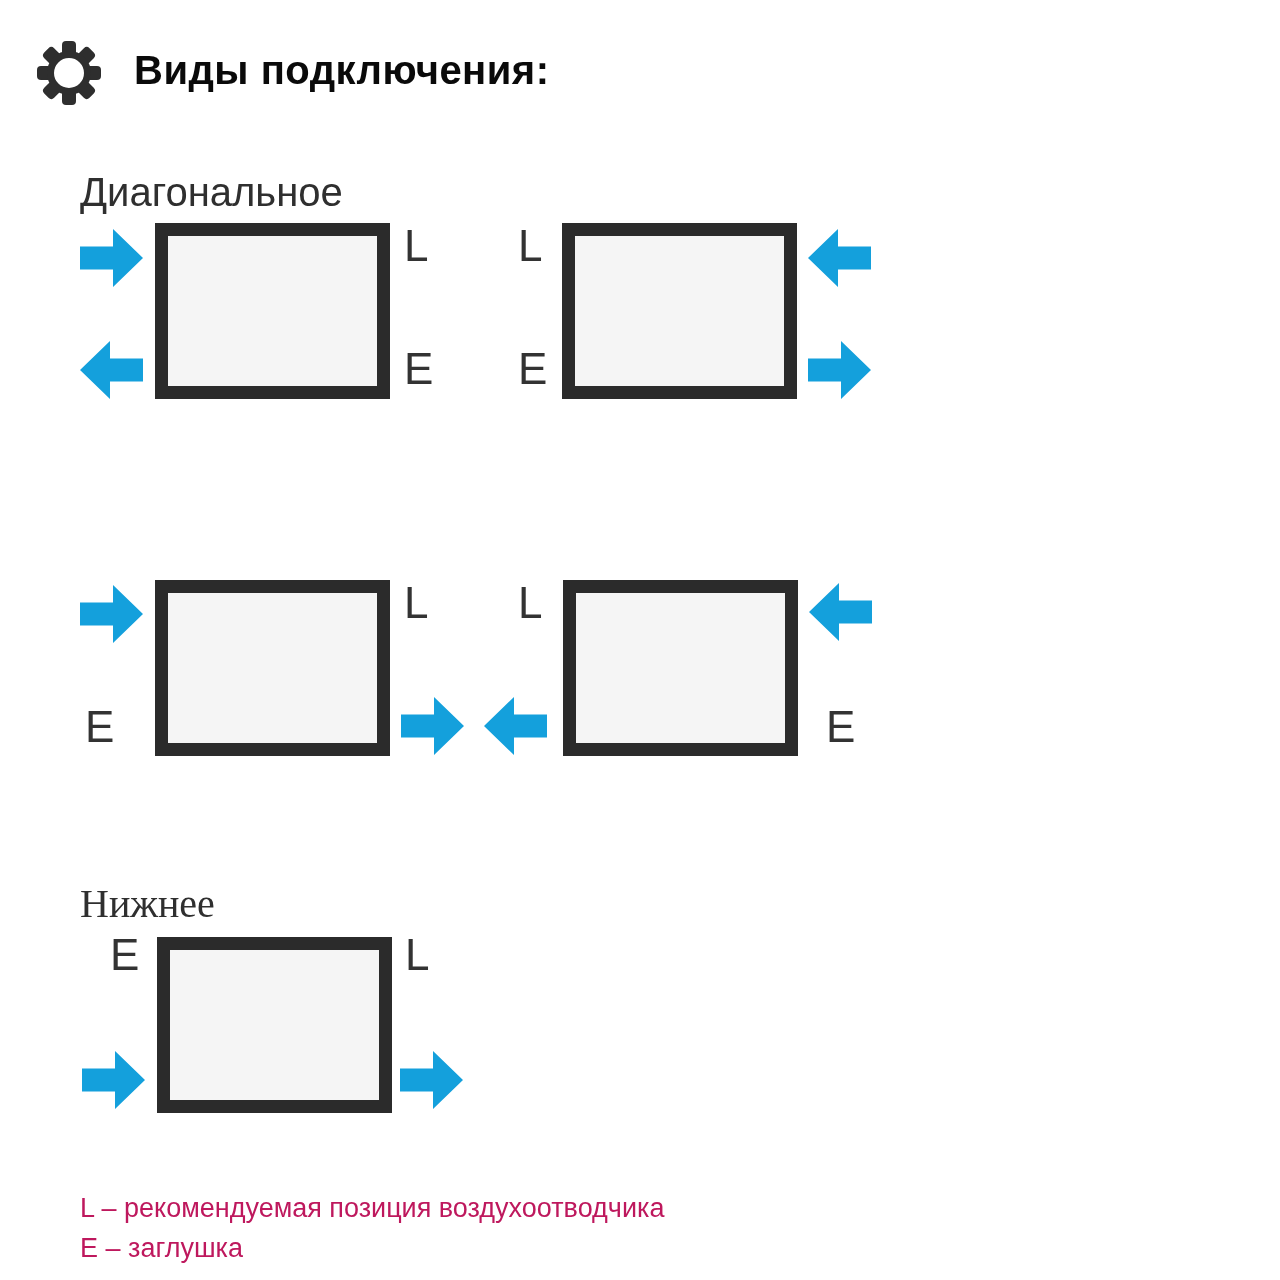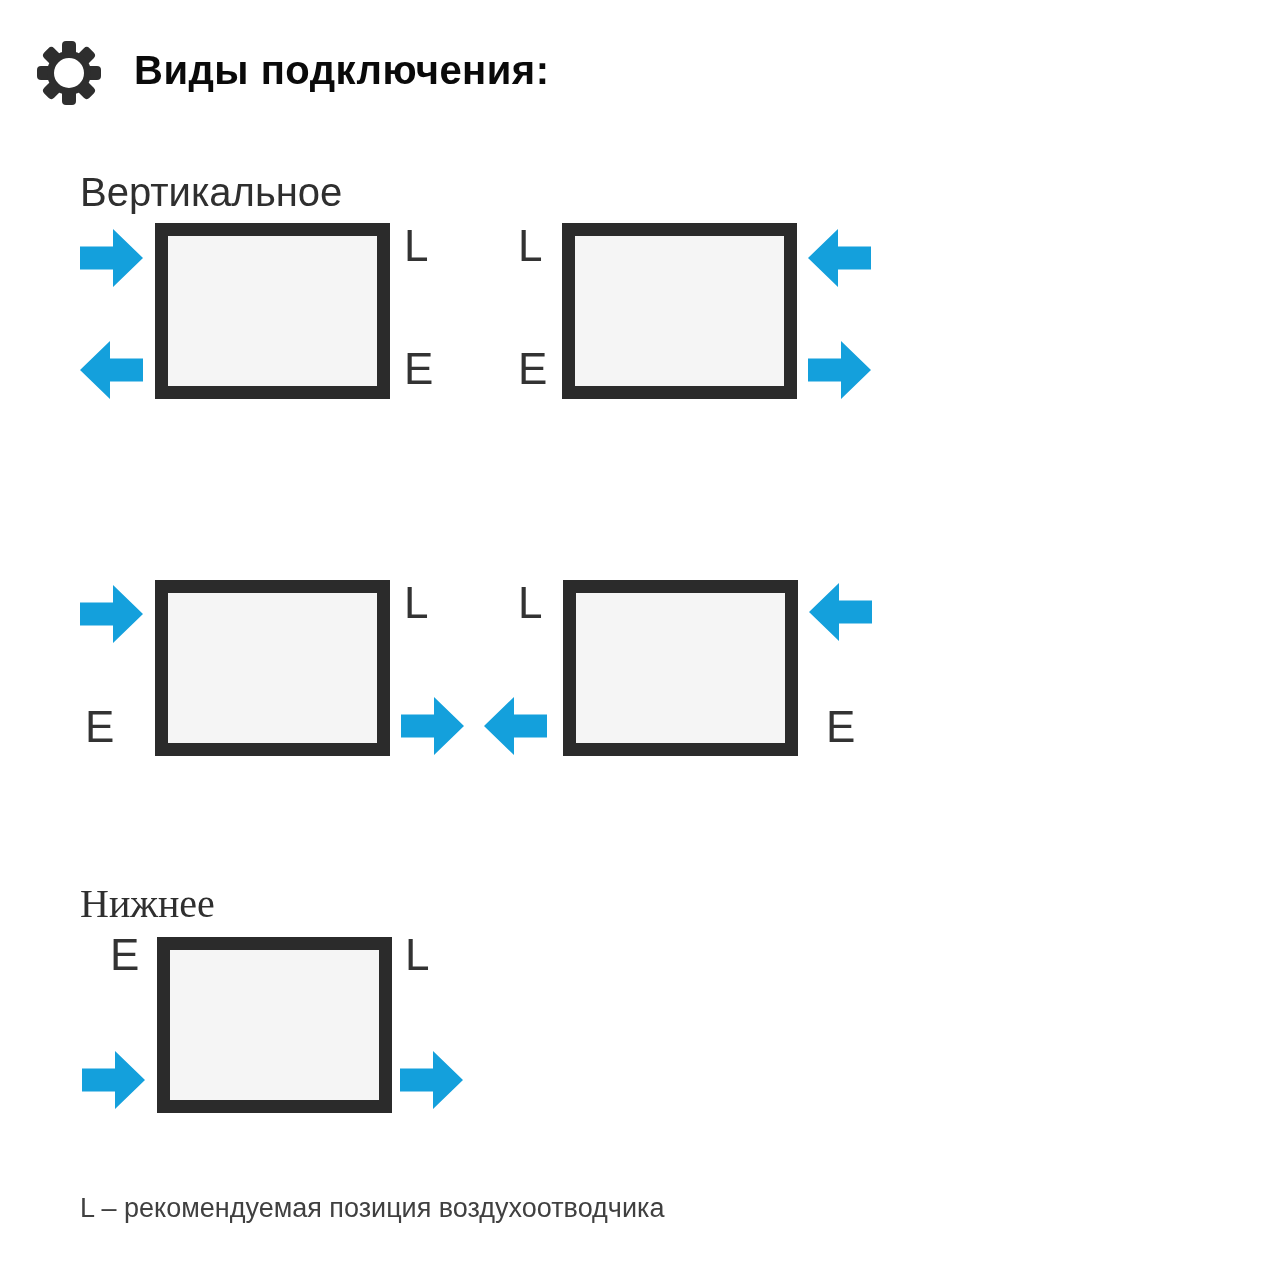--- a/index.html
+++ b/index.html
@@ -19,37 +19,37 @@
   .sec-title{position:absolute;left:80px;font-size:40px;font-weight:400;color:#2f2f2f;line-height:1;}
   
   .rect{position:absolute;width:235px;height:176px;background:#f5f5f5;border:13px solid #2b2b2b;box-sizing:border-box;}
   
   .lab{position:absolute;font-size:44px;font-weight:400;color:#333333;line-height:1;}
   
   .arrow{position:absolute;width:63px;height:58px;}
   .arrow svg{display:block;width:100%;height:100%;fill:#14a0dc;}
   .flip svg{transform:scaleX(-1);}
   
-  .legend{position:absolute;left:80px;top:1188px;font-size:27px;color:#404040;line-height:40px;font-weight:400;}
+  .legend{position:absolute;left:80px;top:1188px;font-size:27px;color:#be185d;line-height:40px;font-weight:400;}
 </style>
 </head>
 <body>
 
 <div class="canvas">
 
   <div class="gear">
     <span class="tooth"></span>
     <span class="tooth t45"></span>
     <span class="tooth t90"></span>
     <span class="tooth t135"></span>
     <span class="ring"></span>
   </div>
   <div class="page-title">Виды подключения:</div>
 
-  <div class="sec-title" style="top:172px;">Вертикальное</div>
+  <div class="sec-title" style="top:172px;">Диагональное</div>
 
   <div class="arrow" style="left:80px;top:229px;">
     <svg viewBox="0 0 63 58">
         <polygon points="0,17.5 33,17.5 33,0 63,29 33,58 33,40.5 0,40.5"></polygon>
       </svg>
   </div>
   <div class="rect" style="left:155px;top:223px;"></div>
   <div class="lab" style="left:404px;top:224px;">L</div>
   <div class="arrow flip" style="left:80px;top:341px;">
     <svg viewBox="0 0 63 58">
@@ -112,15 +112,16 @@
       </svg>
   </div>
   <div class="arrow" style="left:400px;top:1051px;">
     <svg viewBox="0 0 63 58">
         <polygon points="0,17.5 33,17.5 33,0 63,29 33,58 33,40.5 0,40.5"></polygon>
       </svg>
   </div>
 
   <div class="legend">
     <div>L – рекомендуемая позиция воздухоотводчика</div>
+    <div>E – заглушка</div>
   </div>
 
 </div>
 
 </body></html>

